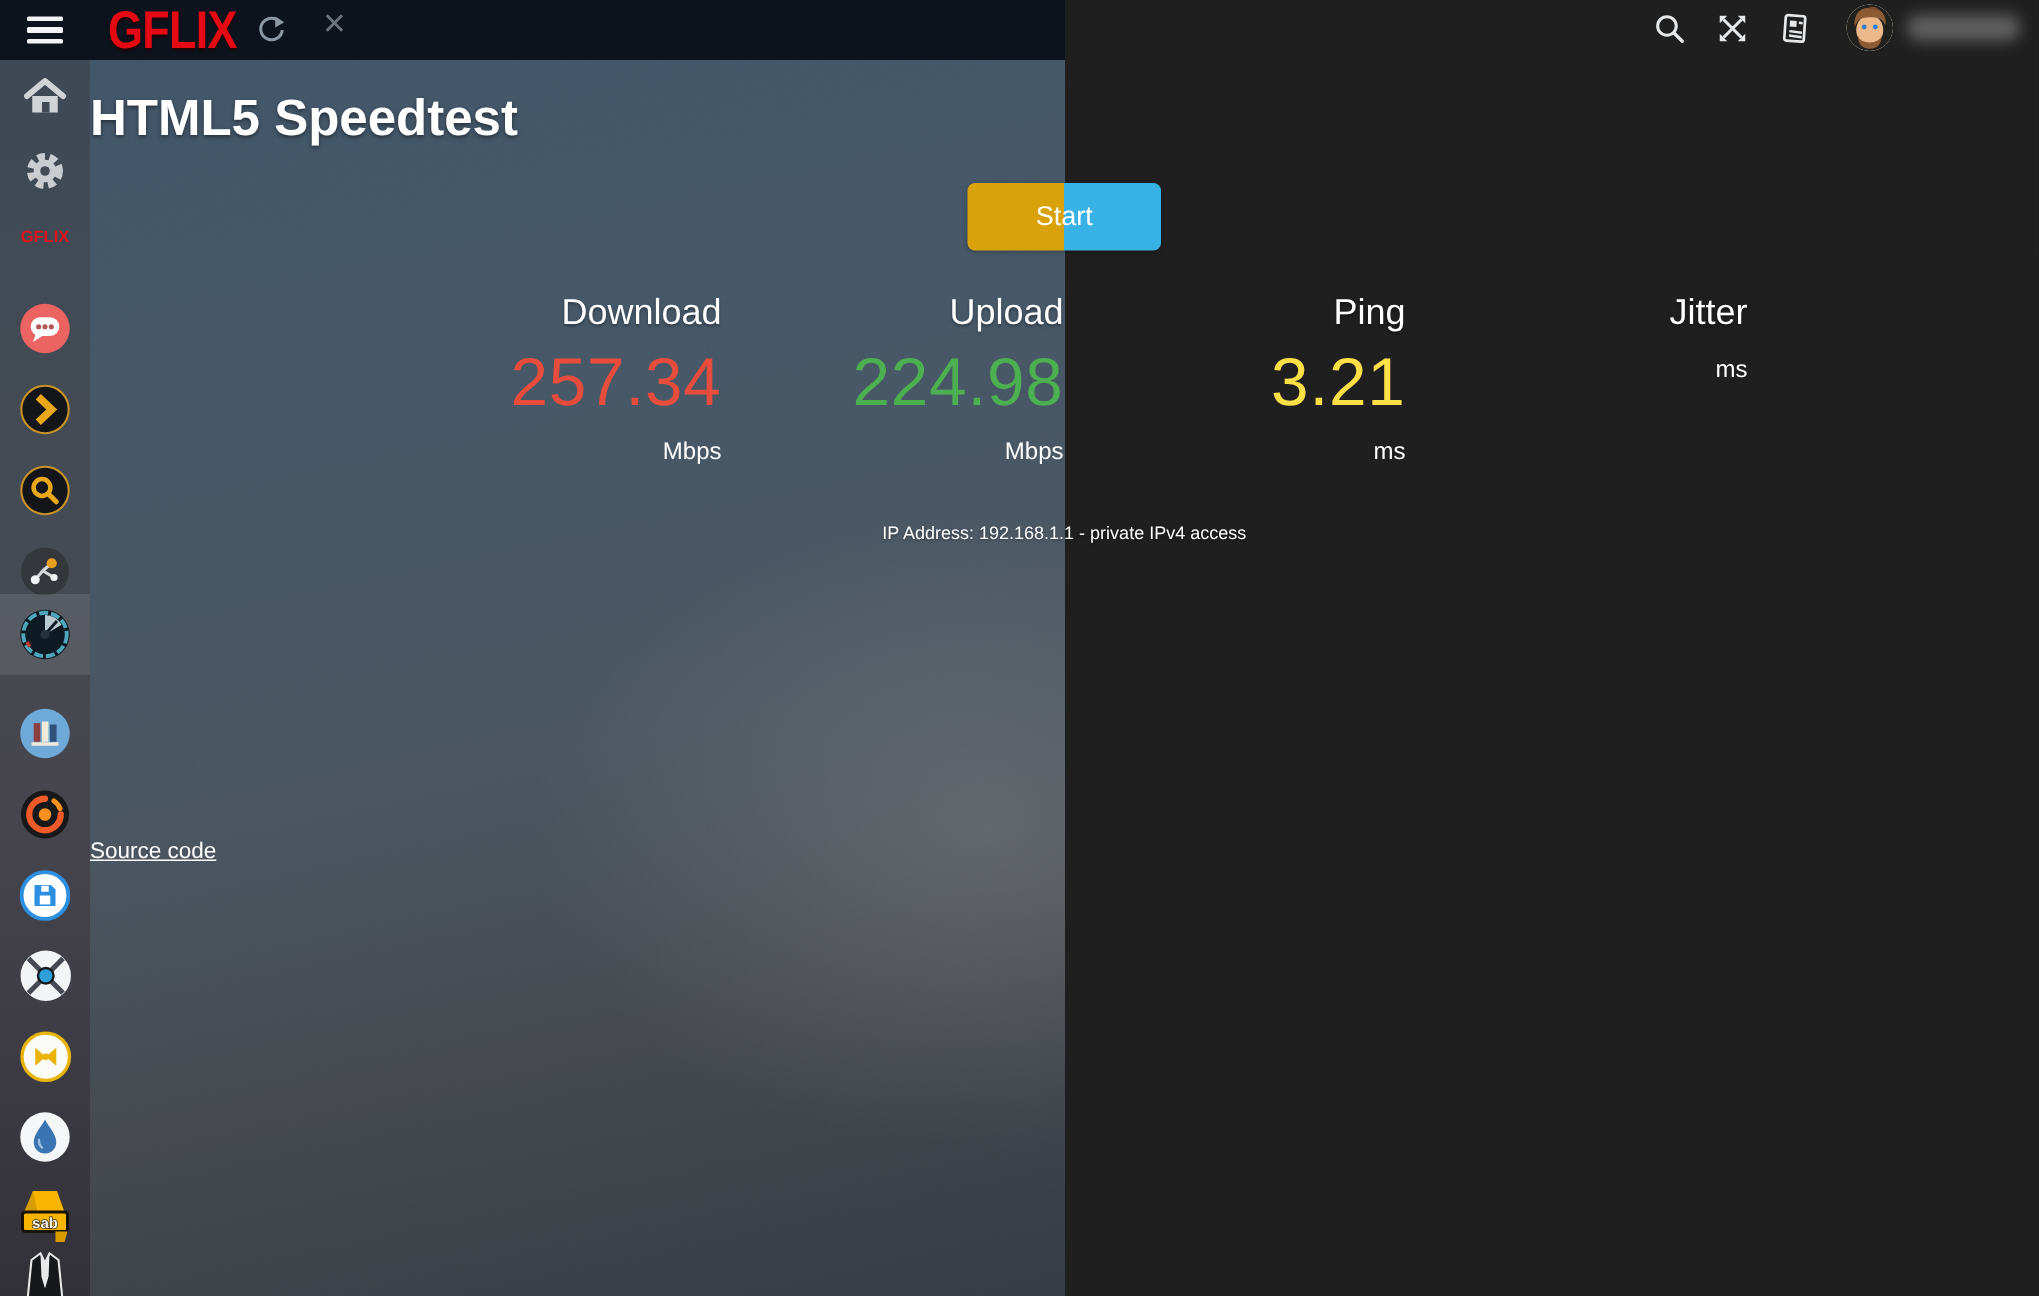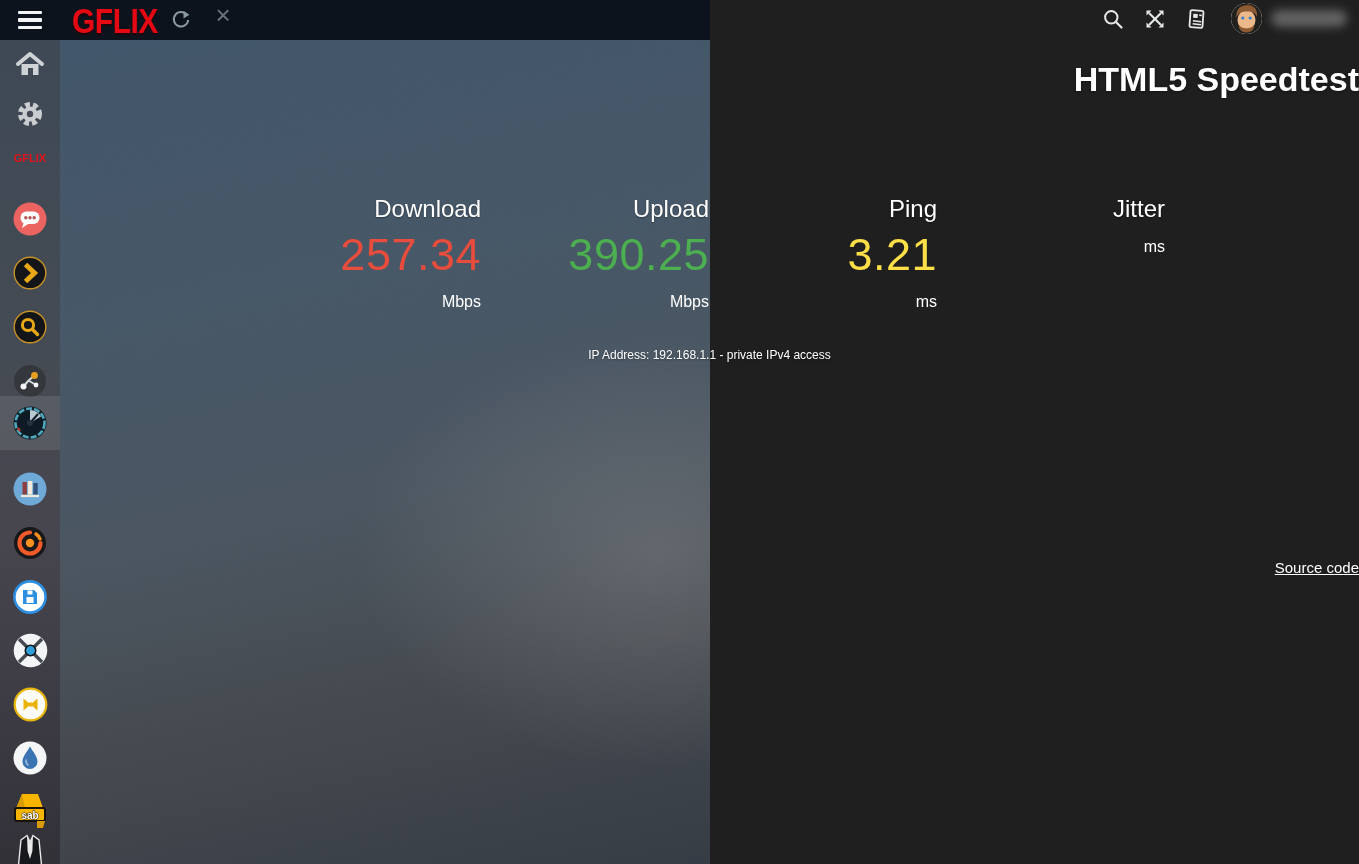--- a/index.html
+++ b/index.html
@@ -37,34 +37,34 @@
 
   
   #wallpaper { position:absolute; left:60px; top:40px; width:650px; height:824px;
     background:
       radial-gradient(420px 300px at 92% 62%, rgba(138,140,142,.40), rgba(138,140,142,0) 72%),
       linear-gradient(168deg,#41566a 0%,#465767 30%,#4a5560 55%,#45494f 75%,#353b44 100%); }
   #noise { position:absolute; left:0; top:0; width:100%; height:100%; opacity:.5; }
 
   
   #content { position:absolute; left:60px; top:40px; width:1299px; height:824px; color:#fff; }
-  #st-title { position:absolute; top:20px; left:0; width:100%; text-align:right;
+  #st-title { position:absolute; top:20px; left:0; width:100%; text-align:left;
               font-size:34px; font-weight:700; text-shadow:0 1px 3px rgba(0,0,0,.45); }
   #start-btn { position:absolute; left:585px; top:82px; width:129px; height:45px; border:none;
                border-radius:5px; color:#fff; font-size:18px; font-family:inherit; cursor:pointer;
                background:linear-gradient(90deg, var(--sl) 0 50%, var(--sr) 50% 100%);
                box-shadow:0 1px 3px rgba(0,0,0,.25); }
   #results { position:absolute; left:193px; top:155px; width:912px; display:flex; }
   .res-col { width:228px; text-align:right; }
   .res-label { font-size:24px; font-weight:400; color:#fff; text-shadow:0 1px 2px rgba(0,0,0,.35); }
   .res-value { font-size:45px; font-weight:400; margin-top:8px; line-height:1.05; letter-spacing:.5px; }
   .res-unit { font-size:16px; color:#fff; margin-top:15px; }
   #ip-line { position:absolute; top:308px; left:0; width:100%; text-align:center; font-size:12px;
              text-shadow:0 1px 2px rgba(0,0,0,.35); }
-  #source-link { position:absolute; top:519px; left:0; width:100%; text-align:right; font-size:15px; }
+  #source-link { position:absolute; top:519px; left:0; width:100%; text-align:left; font-size:15px; }
   #source-link a { color:#fff; text-decoration:underline; cursor:pointer; }
 </style>
 </head>
 <body>
 
 <div id="app">
 
   <div id="wallpaper">
     <svg id="noise">
       <filter id="n">
@@ -73,30 +73,31 @@
         <feComponentTransfer>
             <feFuncA type="linear" slope="0.06"></feFuncA>
           </feComponentTransfer>
         </filter>
       <rect width="100%" height="100%" filter="url(#n)"></rect>
     </svg>
   </div>
 
   <div id="content">
     <div id="st-title">HTML5 Speedtest</div>
+    <button id="start-btn" style="--sl: #d9a20b; --sr: #38b2e4;">Start</button>
 
     <div id="results">
       <div class="res-col">
         <div class="res-label">Download</div>
         <div class="res-value" style="color: rgb(231, 76, 60);">257.34</div>
         <div class="res-unit">Mbps</div>
       </div>
       <div class="res-col">
         <div class="res-label">Upload</div>
-        <div class="res-value" style="color: rgb(76, 175, 80);">390.25</div>
+        <div class="res-value" style="color: rgb(76, 175, 80);">224.98</div>
         <div class="res-unit">Mbps</div>
       </div>
       <div class="res-col">
         <div class="res-label">Ping</div>
         <div class="res-value" style="color: #fde047;">3.21</div>
         <div class="res-unit">ms</div>
       </div>
       <div class="res-col">
         <div class="res-label">Jitter</div>
         <div class="res-unit">ms</div>

